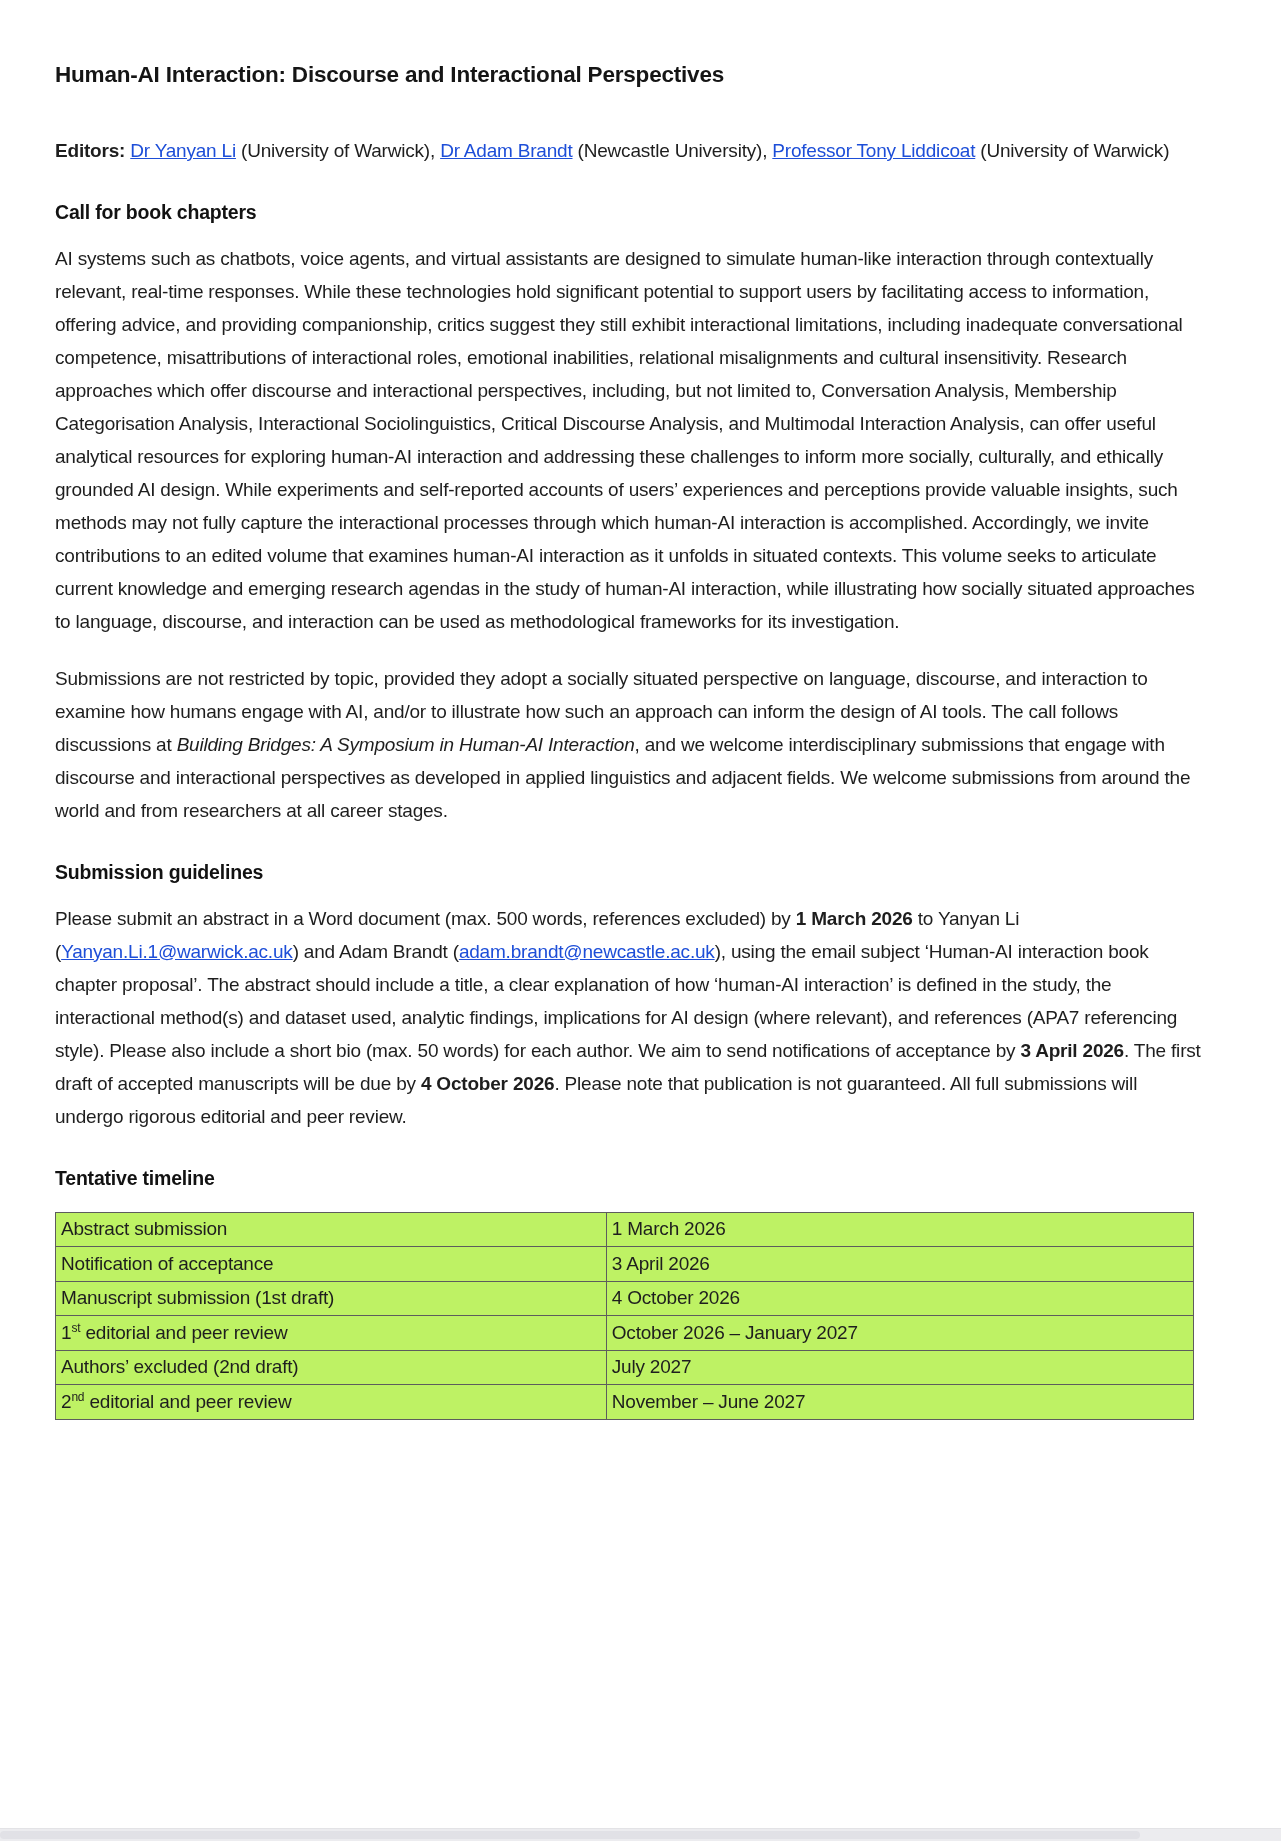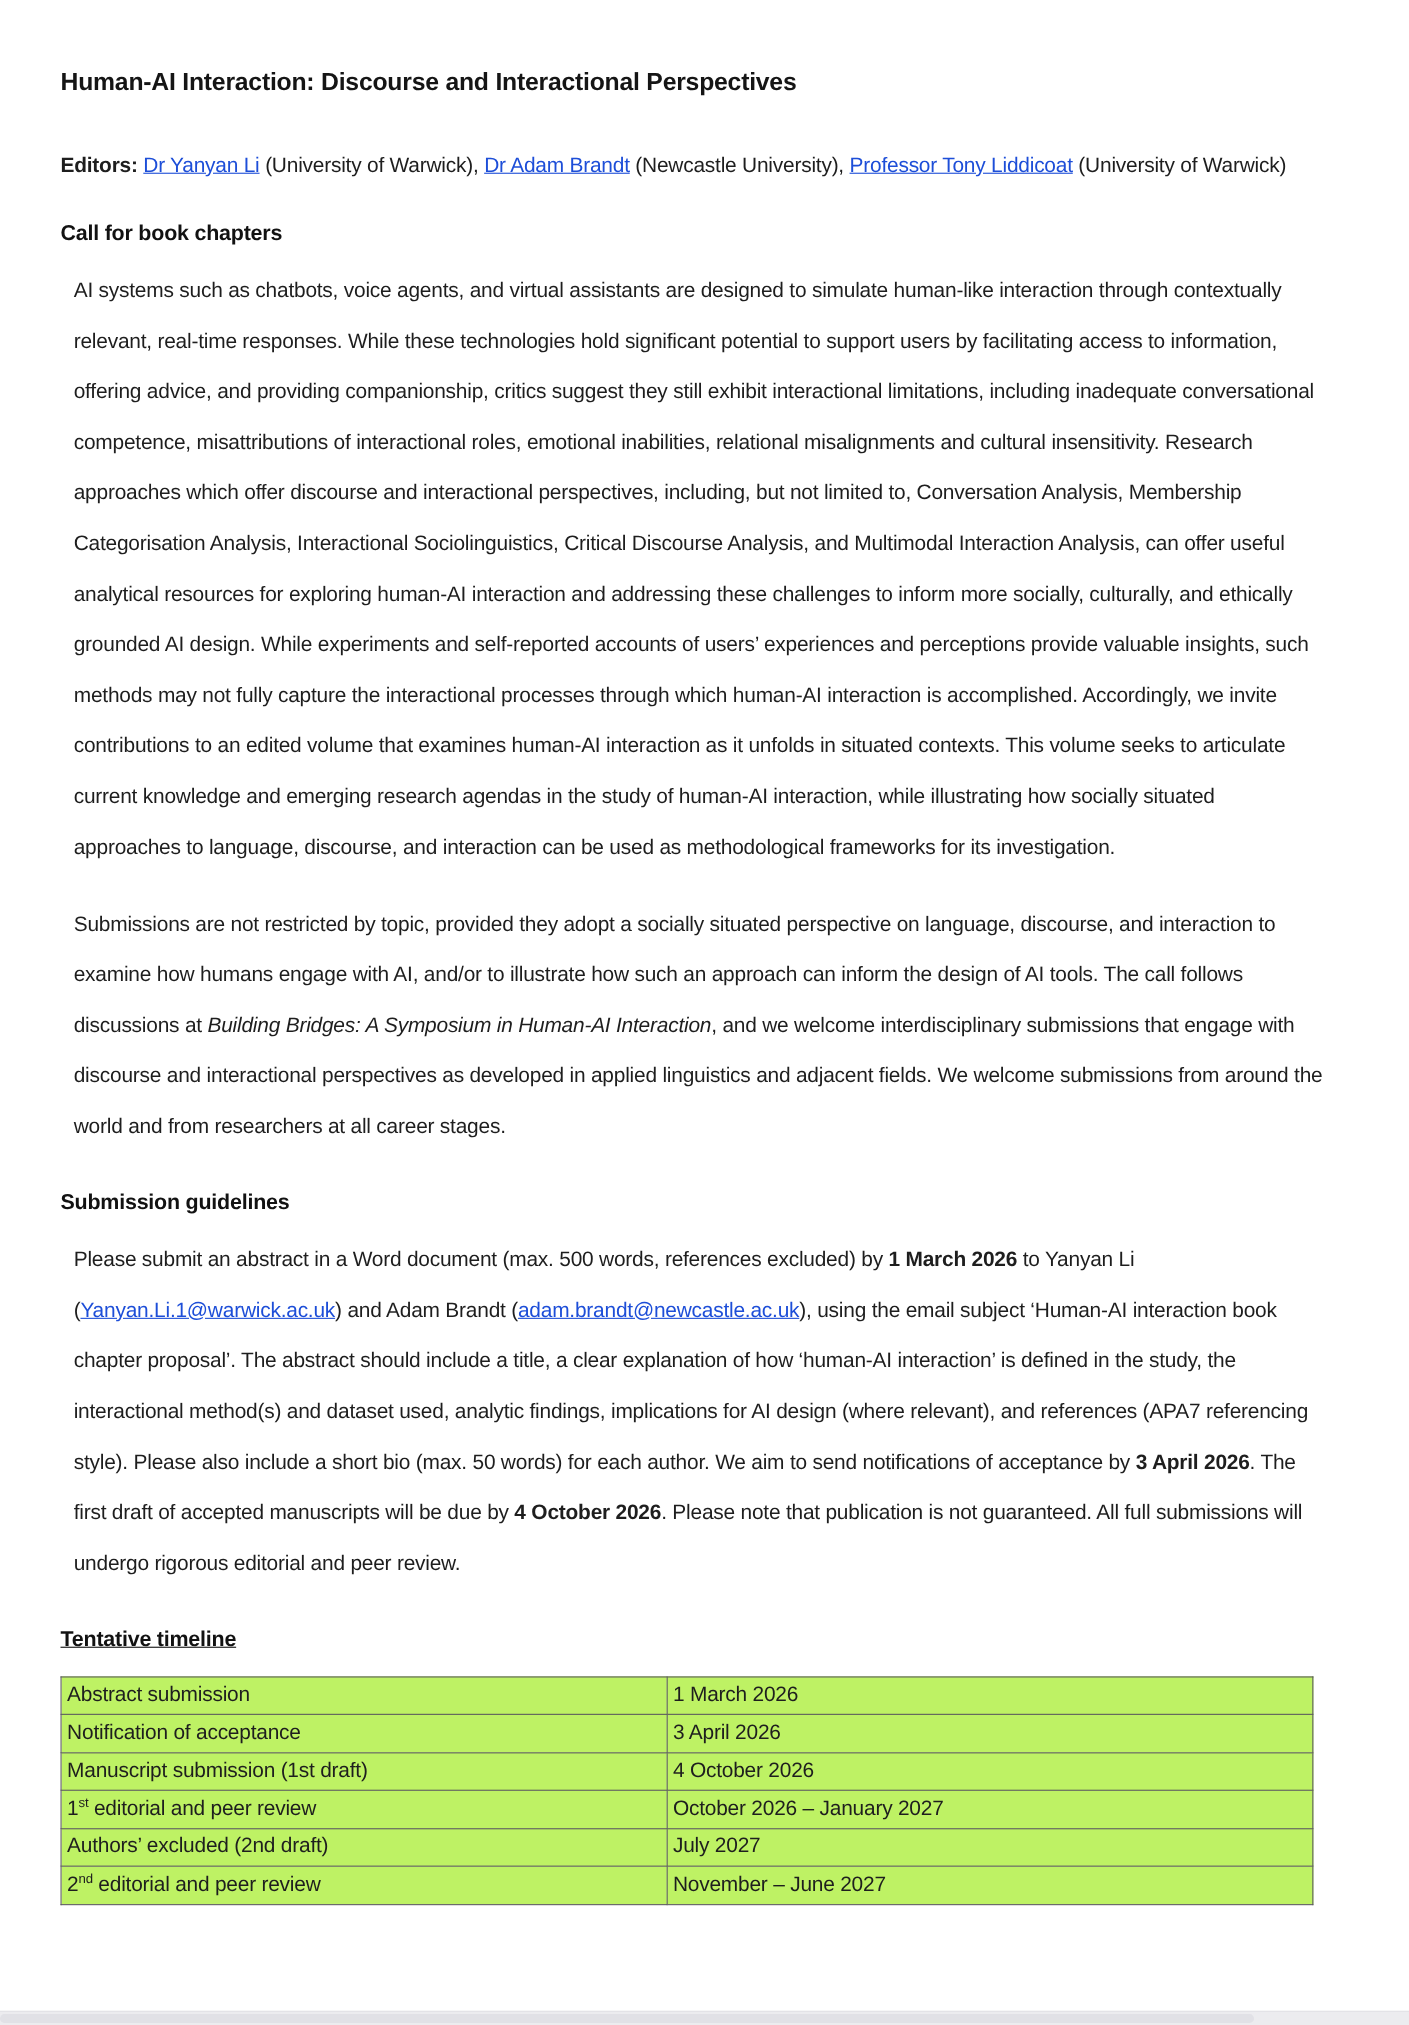--- a/index.html
+++ b/index.html
@@ -18,29 +18,29 @@
   }
   .editors {
     font-size:19px; line-height:33.5px; letter-spacing:-0.2px;
     margin:0 0 31px 0;
   }
   .sec-heading {
     font-size:19.5px; font-weight:bold; color:#121212;
     letter-spacing:-0.2px; line-height:26px; margin:0 0 17px 0;
   }
   p.body {
-    font-size:19px; line-height:46px; letter-spacing:-0.2px;
-    margin:0 0 24px 12px;
+    font-size:19px; line-height:33px; letter-spacing:-0.2px;
+    margin:0 0 24px 0;
   }
   p.body.after-gap { margin-bottom:32px; }
   .b { font-weight:bold; }
   .i { font-style:italic; }
   a.doclink { color:#1d4ed8; cursor:pointer; }
   sup { font-size:12px; line-height:0; vertical-align:super; }
-  .heading-timeline { margin-bottom:21px;text-decoration:underline; }
+  .heading-timeline { margin-bottom:21px; }
   table.timeline {
     border-collapse:collapse; table-layout:fixed;
     width:1139px;
   }
   table.timeline td {
     border:1.6px solid #5d5d5d;
     font-size:19px; letter-spacing:-0.2px; color:#1e1e1e;
     height:31.5px; padding:1px 3px 1px 5px; vertical-align:middle;
     background:#bef264;
   }

